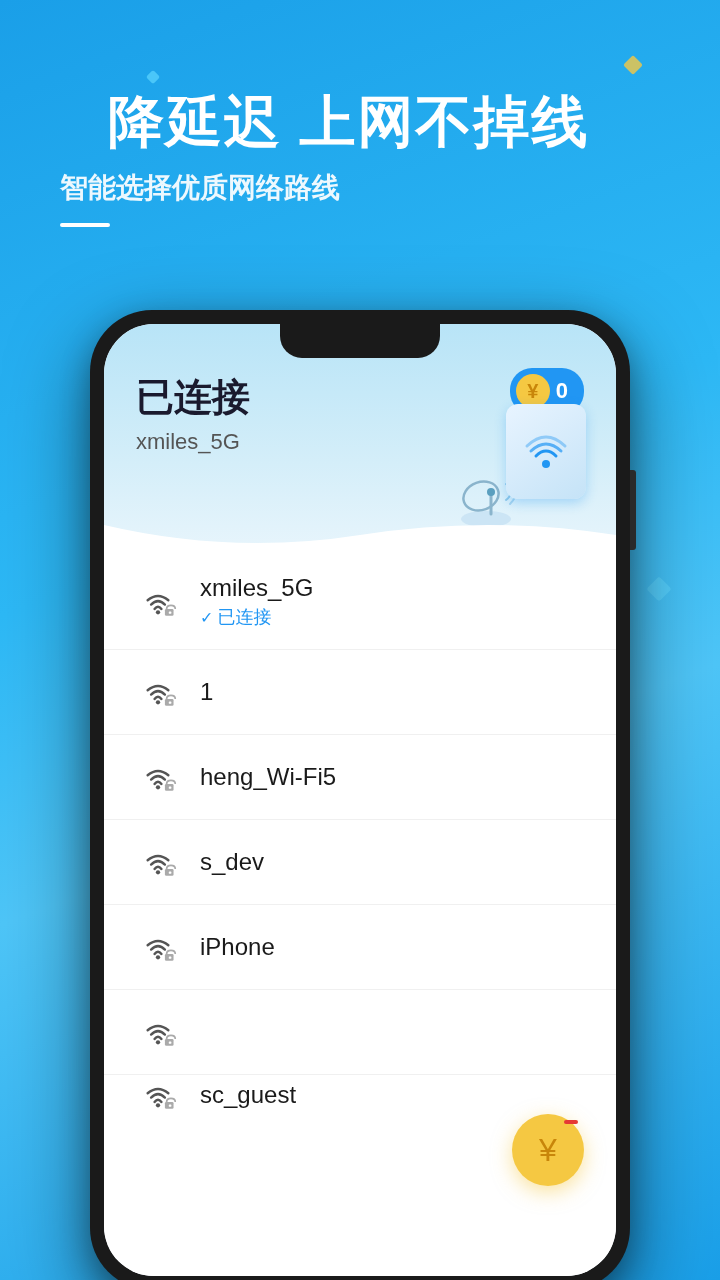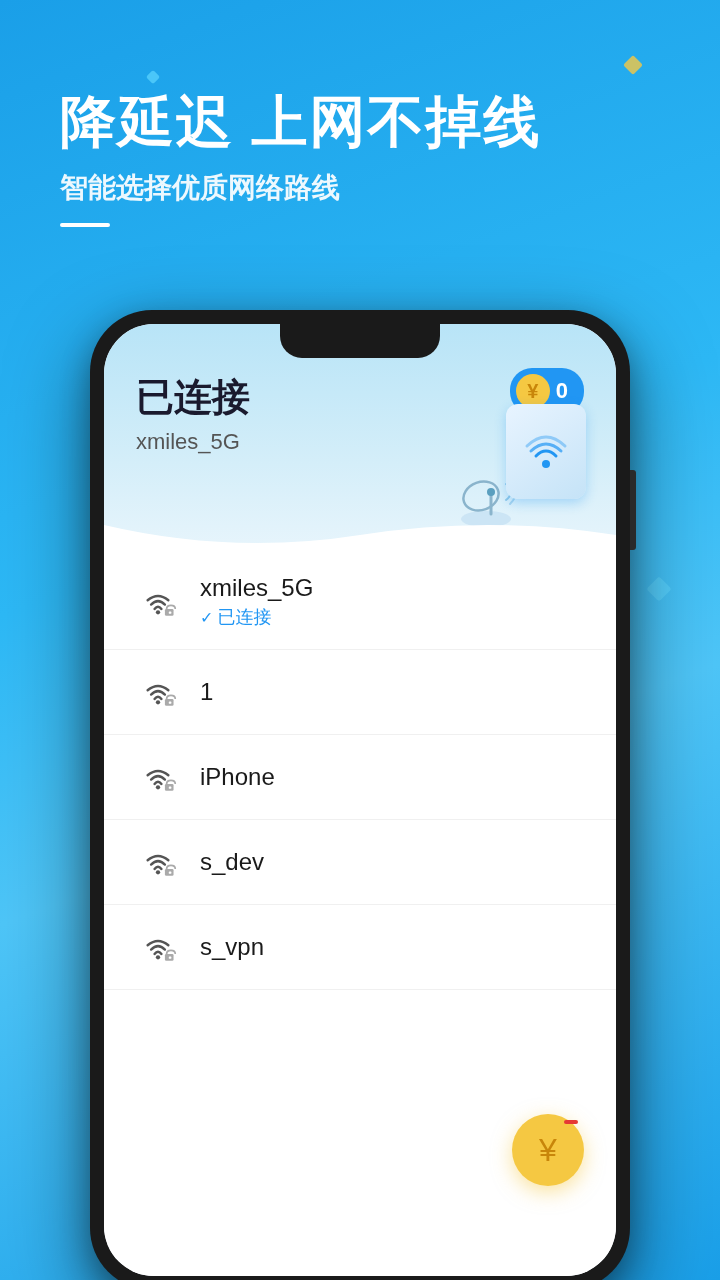--- a/index.html
+++ b/index.html
@@ -62,20 +62,21 @@
       left: 60px;
       z-index: 2;
     }
 
     .header-title {
       font-size: 56px;
       font-weight: 700;
       color: #fff;
       line-height: 1.2;
       letter-spacing: 2px;
+      margin-left: 48px;
     }
 
     .header-subtitle {
       font-size: 28px;
       font-weight: 700;
       color: rgba(255,255,255,0.92);
       margin-top: 14px;
     }
 
     .header-underline {
@@ -399,21 +400,54 @@
                 <rect x="30" y="30" width="10" height="8" rx="1.5" fill="#aaa"></rect>
                 <path d="M32 30 Q32 26 37 26 Q42 26 42 30" fill="none" stroke="#aaa" stroke-width="2"></path>
                 <rect x="34.5" y="33" width="3" height="2.5" rx="0.5" fill="#fff"></rect>
               </svg>
             </div>
             <div class="network-info">
               <div class="network-ssid">1</div>
             </div>
           </div>
 
-
+          <div class="network-item">
+            <div class="wifi-icon-wrap">
+              <svg class="wifi-svg" viewBox="0 0 44 44">
+                <path d="M10 20 Q22 10 34 20" fill="none" stroke="#555" stroke-width="2.8" stroke-linecap="round"></path>
+                <path d="M14 25 Q22 17 30 25" fill="none" stroke="#555" stroke-width="2.8" stroke-linecap="round"></path>
+                <path d="M18 30 Q22 25 26 30" fill="none" stroke="#555" stroke-width="2.8" stroke-linecap="round"></path>
+                <circle cx="22" cy="34" r="2.5" fill="#555"></circle>
+                <rect x="30" y="30" width="10" height="8" rx="1.5" fill="#aaa"></rect>
+                <path d="M32 30 Q32 26 37 26 Q42 26 42 30" fill="none" stroke="#aaa" stroke-width="2"></path>
+                <rect x="34.5" y="33" width="3" height="2.5" rx="0.5" fill="#fff"></rect>
+              </svg>
+            </div>
+            <div class="network-info">
+              <div class="network-ssid">heng_Wi-Fi5</div>
+            </div>
+          </div>
+
+
+          <div class="network-item">
+            <div class="wifi-icon-wrap">
+              <svg class="wifi-svg" viewBox="0 0 44 44">
+                <path d="M10 20 Q22 10 34 20" fill="none" stroke="#555" stroke-width="2.8" stroke-linecap="round"></path>
+                <path d="M14 25 Q22 17 30 25" fill="none" stroke="#555" stroke-width="2.8" stroke-linecap="round"></path>
+                <path d="M18 30 Q22 25 26 30" fill="none" stroke="#555" stroke-width="2.8" stroke-linecap="round"></path>
+                <circle cx="22" cy="34" r="2.5" fill="#555"></circle>
+                <rect x="30" y="30" width="10" height="8" rx="1.5" fill="#aaa"></rect>
+                <path d="M32 30 Q32 26 37 26 Q42 26 42 30" fill="none" stroke="#aaa" stroke-width="2"></path>
+                <rect x="34.5" y="33" width="3" height="2.5" rx="0.5" fill="#fff"></rect>
+              </svg>
+            </div>
+            <div class="network-info">
+              <div class="network-ssid">s_dev</div>
+            </div>
+          </div>
 
           <div class="network-item">
             <div class="wifi-icon-wrap">
               <svg class="wifi-svg" viewBox="0 0 44 44">
                 <path d="M10 20 Q22 10 34 20" fill="none" stroke="#555" stroke-width="2.8" stroke-linecap="round"></path>
                 <path d="M14 25 Q22 17 30 25" fill="none" stroke="#555" stroke-width="2.8" stroke-linecap="round"></path>
                 <path d="M18 30 Q22 25 26 30" fill="none" stroke="#555" stroke-width="2.8" stroke-linecap="round"></path>
                 <circle cx="22" cy="34" r="2.5" fill="#555"></circle>
                 <rect x="30" y="30" width="10" height="8" rx="1.5" fill="#aaa"></rect>
                 <path d="M32 30 Q32 26 37 26 Q42 26 42 30" fill="none" stroke="#aaa" stroke-width="2"></path>
@@ -430,42 +464,38 @@
               <svg class="wifi-svg" viewBox="0 0 44 44">
                 <path d="M10 20 Q22 10 34 20" fill="none" stroke="#555" stroke-width="2.8" stroke-linecap="round"></path>
                 <path d="M14 25 Q22 17 30 25" fill="none" stroke="#555" stroke-width="2.8" stroke-linecap="round"></path>
                 <path d="M18 30 Q22 25 26 30" fill="none" stroke="#555" stroke-width="2.8" stroke-linecap="round"></path>
                 <circle cx="22" cy="34" r="2.5" fill="#555"></circle>
                 <rect x="30" y="30" width="10" height="8" rx="1.5" fill="#aaa"></rect>
                 <path d="M32 30 Q32 26 37 26 Q42 26 42 30" fill="none" stroke="#aaa" stroke-width="2"></path>
                 <rect x="34.5" y="33" width="3" height="2.5" rx="0.5" fill="#fff"></rect>
               </svg>
             </div>
+          </div>
+
+          <div class="network-item" style="border-bottom:none; overflow:hidden; max-height:40px;">
+            <div class="wifi-icon-wrap">
+              <svg class="wifi-svg" viewBox="0 0 44 44">
+                <path d="M10 20 Q22 10 34 20" fill="none" stroke="#555" stroke-width="2.8" stroke-linecap="round"></path>
+                <path d="M14 25 Q22 17 30 25" fill="none" stroke="#555" stroke-width="2.8" stroke-linecap="round"></path>
+                <path d="M18 30 Q22 25 26 30" fill="none" stroke="#555" stroke-width="2.8" stroke-linecap="round"></path>
+                <circle cx="22" cy="34" r="2.5" fill="#555"></circle>
+                <rect x="30" y="30" width="10" height="8" rx="1.5" fill="#aaa"></rect>
+                <path d="M32 30 Q32 26 37 26 Q42 26 42 30" fill="none" stroke="#aaa" stroke-width="2"></path>
+                <rect x="34.5" y="33" width="3" height="2.5" rx="0.5" fill="#fff"></rect>
+              </svg>
+            </div>
             <div class="network-info">
-              <div class="network-ssid">s_dev</div>
-            </div>
-          </div>
-
-          <div class="network-item">
-            <div class="wifi-icon-wrap">
-              <svg class="wifi-svg" viewBox="0 0 44 44">
-                <path d="M10 20 Q22 10 34 20" fill="none" stroke="#555" stroke-width="2.8" stroke-linecap="round"></path>
-                <path d="M14 25 Q22 17 30 25" fill="none" stroke="#555" stroke-width="2.8" stroke-linecap="round"></path>
-                <path d="M18 30 Q22 25 26 30" fill="none" stroke="#555" stroke-width="2.8" stroke-linecap="round"></path>
-                <circle cx="22" cy="34" r="2.5" fill="#555"></circle>
-                <rect x="30" y="30" width="10" height="8" rx="1.5" fill="#aaa"></rect>
-                <path d="M32 30 Q32 26 37 26 Q42 26 42 30" fill="none" stroke="#aaa" stroke-width="2"></path>
-                <rect x="34.5" y="33" width="3" height="2.5" rx="0.5" fill="#fff"></rect>
-              </svg>
-            </div>
-            <div class="network-info">
-              <div class="network-ssid">s_vpn</div>
-            </div>
-          </div>
-
+              <div class="network-ssid">sc_guest</div>
+            </div>
+          </div>
 
         </div>
 
         <div class="float-coin-btn">
           <span style="font-size:32px;">¥</span>
           <span style="position:absolute;top:6px;right:6px;width:14px;height:4px;background:#e53935;border-radius:2px;"></span>
         </div>
 
       </div>
     </div>

